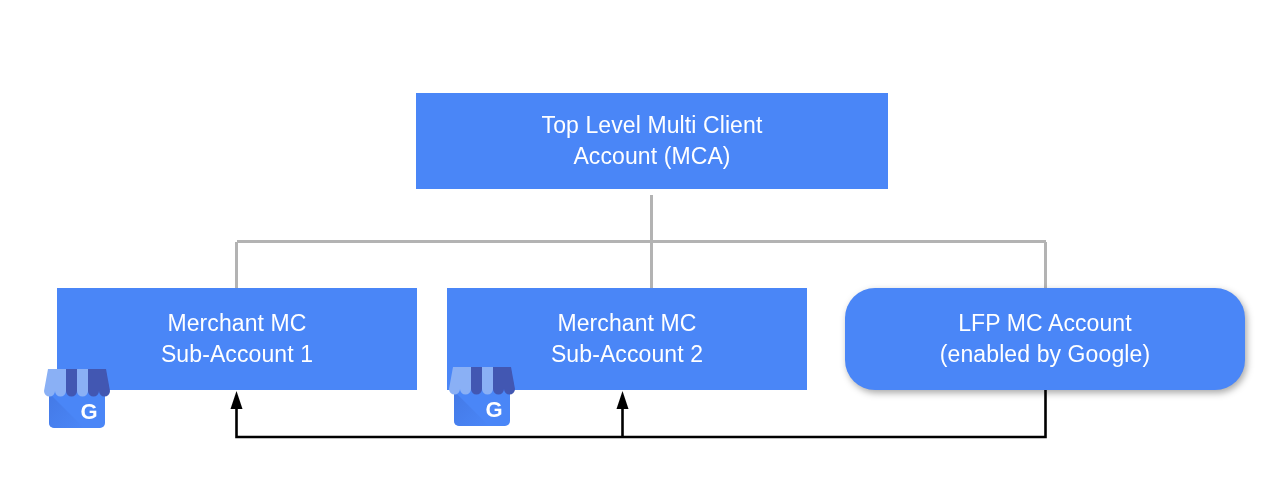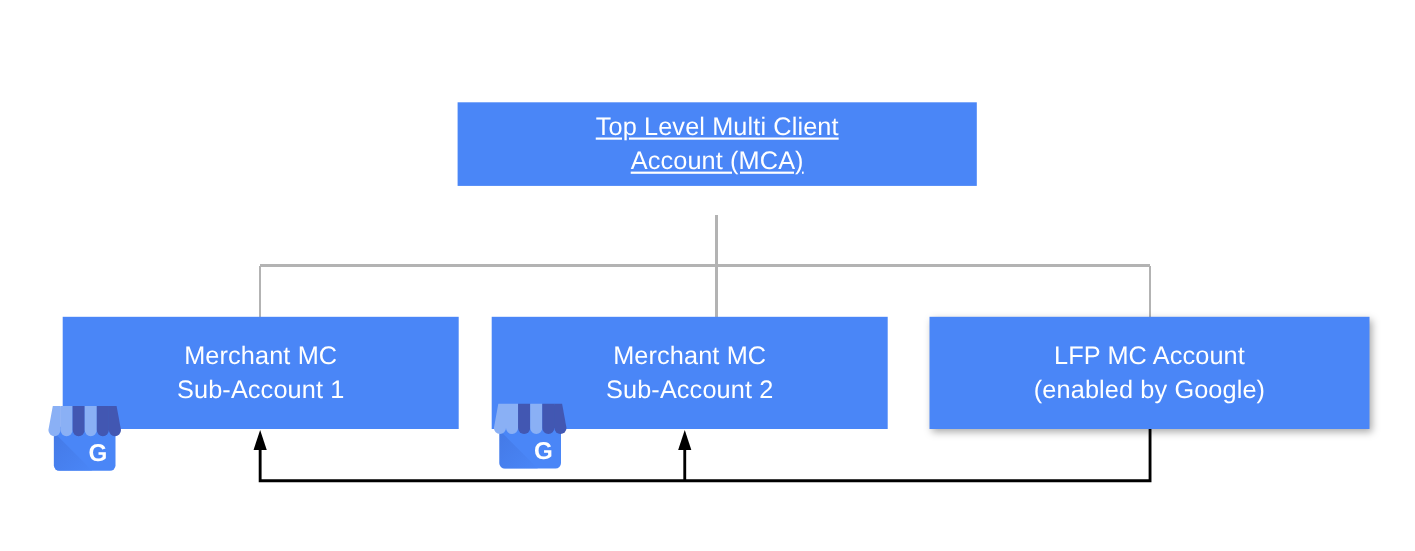--- a/index.html
+++ b/index.html
@@ -30,41 +30,41 @@
     line-height: 31px;
     letter-spacing: 0.1px;
     font-weight: 400;
     white-space: pre-line;
     user-select: none;
   }
   #node-top {
     left: 416px;
     top: 93px;
     width: 472px;
-    height: 76px;
-    text-decoration: underline;
+    height: 96px;
   }
   #node-sub1 {
     left: 57px;
     top: 288px;
     width: 360px;
     height: 102px;
   }
   #node-sub2 {
     left: 447px;
     top: 288px;
     width: 360px;
     height: 102px;
   }
   #node-lfp {
     left: 845px;
     top: 288px;
     width: 400px;
     height: 102px;
     box-shadow: 2px 3px 7px rgba(0,0,0,0.34);
+    border-radius: 30px;
   }
   
   #connectors, #arrows, #shadowdefs {
     position: absolute;
     left: 0;
     top: 0;
     width: 1286px;
     height: 501px;
     pointer-events: none;
   }

